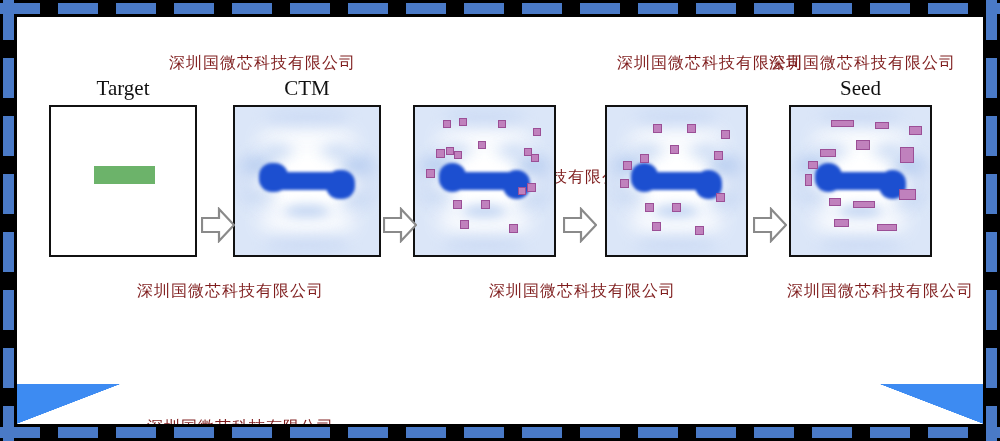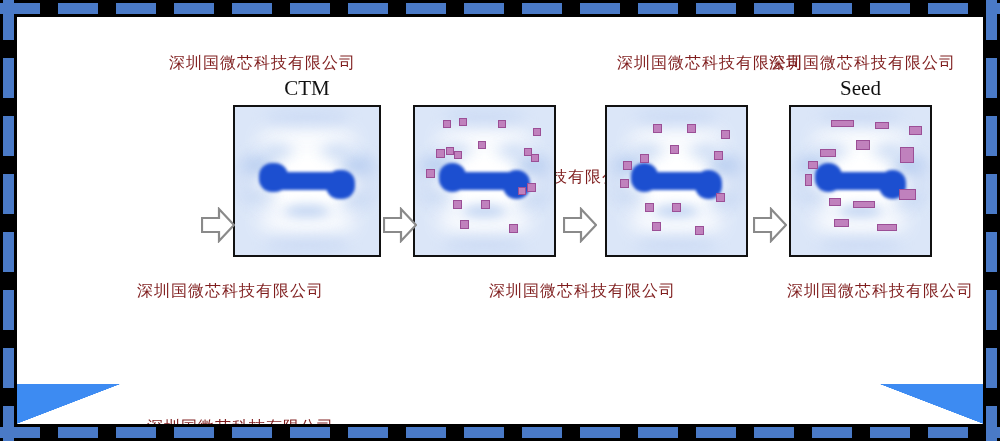--- a/index.html
+++ b/index.html
@@ -95,20 +95,26 @@
         <div class="wm" style="left: 152px; top: 36px;">深圳国微芯科技有限公司</div>
         <div class="wm" style="left: 752px; top: 36px;">深圳国微芯科技有限公司</div>
         <div class="wm" style="left: 120px; top: 264px;">深圳国微芯科技有限公司</div>
         <div class="wm" style="left: 432px; top: 150px;">深圳国微芯科技有限公司</div>
         <div class="wm" style="left: 472px; top: 264px;">深圳国微芯科技有限公司</div>
         <div class="wm" style="left: 770px; top: 264px;">深圳国微芯科技有限公司</div>
         <div class="wm" style="left: 130px; top: 400px;">深圳国微芯科技有限公司</div>
         <div class="wm" style="left: 600px; top: 36px;">深圳国微芯科技有限公司</div>
       </div>
     <div id="pipeline">
+        <div class="stage" style="left: 32px;">
+          <div class="stage-label">Target</div>
+          <div class="panel" style="width: 148px; height: 152px;">
+            <div class="green-bar" style="background: rgb(108, 179, 106); left: 30%; top: 40%; width: 42%; height: 12%;"></div>
+          </div>
+        </div>
         <div class="stage" style="left: 216px;">
           <div class="stage-label">CTM</div>
           <div class="panel" style="width: 148px; height: 152px;">
             <div class="field" style="background: rgb(219, 230, 248);">
               <div class="blob" style="left: 10%; top: 24%; width: 80%; height: 52%; background: rgb(255, 255, 255); opacity: 0.95; filter: blur(10px);"></div>
               <div class="blob" style="left: 19%; top: 33%; width: 62%; height: 34%; background: rgb(255, 255, 255); opacity: 1; filter: blur(8px);"></div>
               <div class="blob" style="left: 16%; top: 13%; width: 68%; height: 18%; background: rgb(255, 255, 255); opacity: 0.85; filter: blur(9px);"></div>
               <div class="blob" style="left: 16%; top: 69%; width: 68%; height: 18%; background: rgb(255, 255, 255); opacity: 0.85; filter: blur(9px);"></div>
               <div class="blob" style="left: 5%; top: 33%; width: 24%; height: 14%; background: rgb(143, 178, 232); opacity: 0.55; filter: blur(7px);"></div>
               <div class="blob" style="left: 72%; top: 33%; width: 24%; height: 14%; background: rgb(143, 178, 232); opacity: 0.55; filter: blur(7px);"></div>

